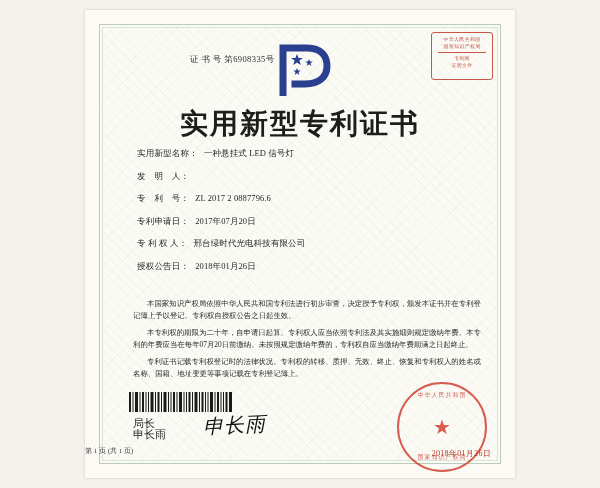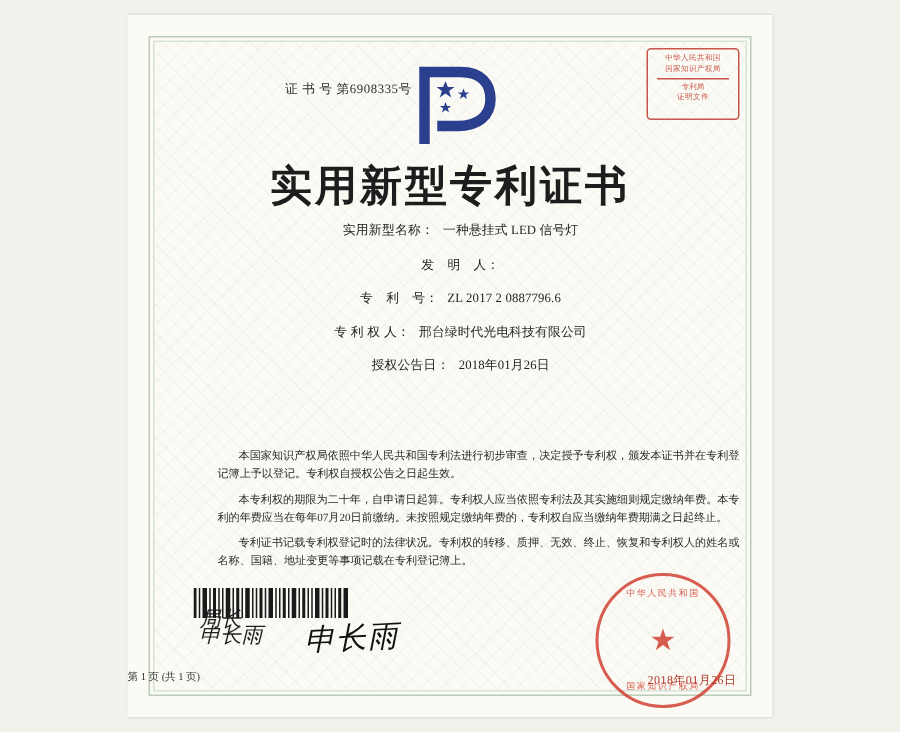--- a/index.html
+++ b/index.html
@@ -119,35 +119,34 @@
     top: 138px;
     width: 340px;
     font-size: 8.5px;
     color: #1f1f1f;
   }
   .field-row {
     display: flex;
     align-items: baseline;
     margin-bottom: 11.5px;
     line-height: 11px;
-    justify-content: center;
   }
   .field-label {
     white-space: nowrap;
     letter-spacing: .2px;
   }
   .field-value {
     margin-left: 6px;
     letter-spacing: .1px;
   }
 
   
   .body-text {
     position: absolute;
-    left: 60px;
+    left: 48px;
     top: 288px;
     width: 348px;
     font-size: 7.4px;
     line-height: 12.4px;
     color: #2a2a2a;
     text-align: justify;
     font-family: Liberation Serif, serif;
   }
   .body-text p {
     margin: 0 0 4px 0;
@@ -160,25 +159,24 @@
     left: 44px;
     top: 382px;
     width: 104px;
     height: 20px;
   }
 
   
   .sig-block {
     position: absolute;
     left: 48px;
-    top: 398px;
-    font-size: 14px;
+    top: 408px;
+    font-size: 11px;
     line-height: 11px;
     color: #1f1f1f;
-    font-style: italic;
   }
   .sig-handwriting {
     position: absolute;
     left: 118px;
     top: 402px;
     font-family: "DejaVu Serif", serif;
     font-size: 20px;
     font-style: italic;
     color: #111;
     letter-spacing: 1px;
@@ -277,20 +275,24 @@
       <div class="field-row">
         <span class="field-label">实用新型名称：</span>
         <span class="field-value">一种悬挂式 LED 信号灯</span>
       </div>
       <div class="field-row">
         <span class="field-label">发　明　人：</span>
       </div>
       <div class="field-row">
         <span class="field-label">专　利　号：</span>
         <span class="field-value">ZL 2017 2 0887796.6</span>
+      </div>
+      <div class="field-row">
+        <span class="field-label">专利申请日：</span>
+        <span class="field-value">2017年07月20日</span>
       </div>
       <div class="field-row">
         <span class="field-label">专 利 权 人：</span>
         <span class="field-value">邢台绿时代光电科技有限公司</span>
       </div>
       <div class="field-row">
         <span class="field-label">授权公告日：</span>
         <span class="field-value">2018年01月26日</span>
       </div>
     </div>

